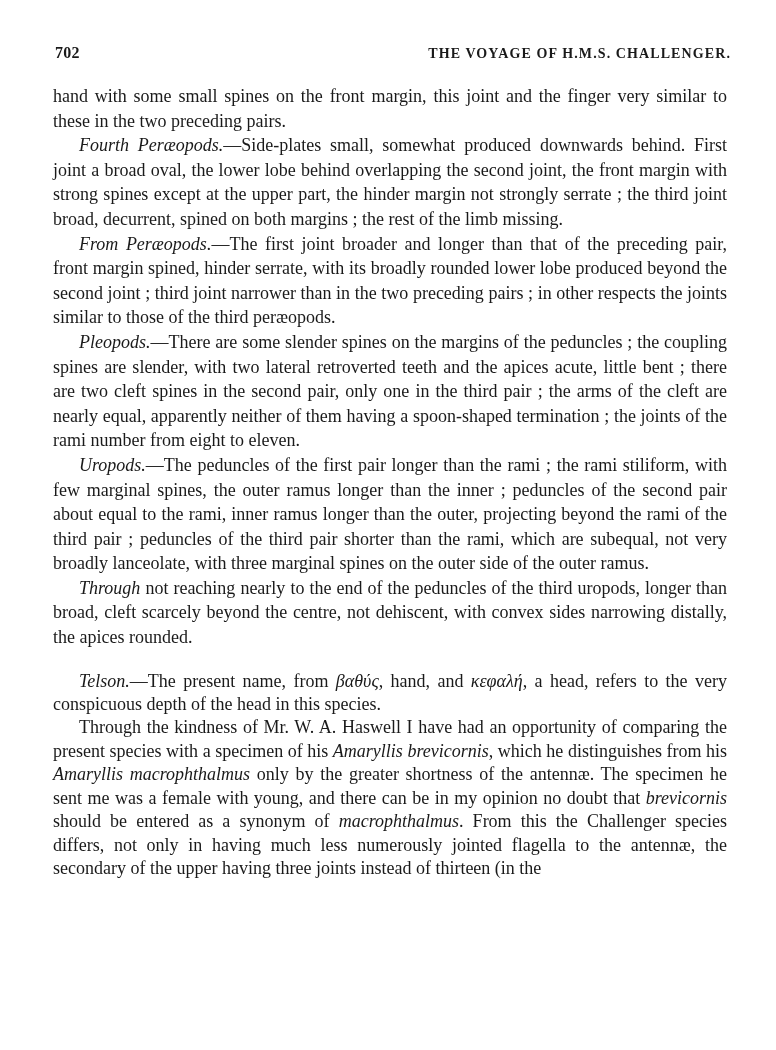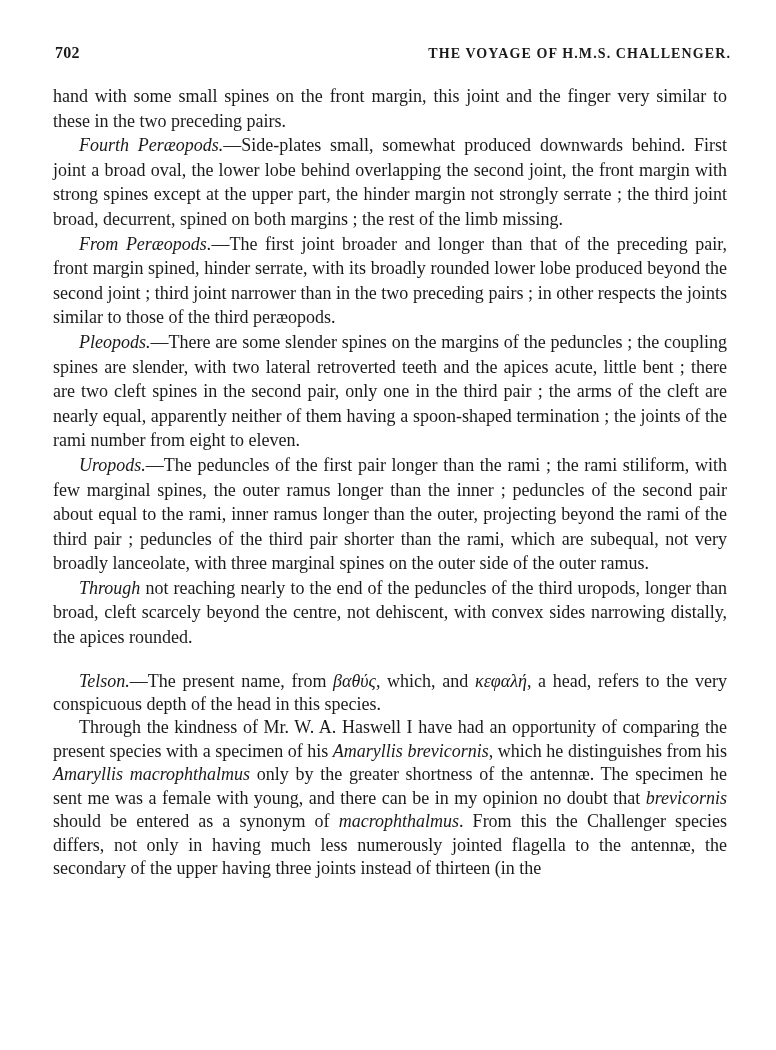--- a/index.html
+++ b/index.html
@@ -90,18 +90,18 @@
     <p><em>From Peræopods.</em><span>—The first joint broader and longer than that of the preceding pair, front margin spined, hinder serrate, with its broadly rounded lower lobe produced beyond the second joint ; third joint narrower than in the two preceding pairs ; in other respects the joints similar to those of the third peræopods.</span></p>
 
     <p><em>Pleopods.</em><span>—There are some slender spines on the margins of the peduncles ; the coupling spines are slender, with two lateral retroverted teeth and the apices acute, little bent ; there are two cleft spines in the second pair, only one in the third pair ; the arms of the cleft are nearly equal, apparently neither of them having a spoon-shaped termination ; the joints of the rami number from eight to eleven.</span></p>
 
     <p><em>Uropods.</em><span>—The peduncles of the first pair longer than the rami ; the rami stiliform, with few marginal spines, the outer ramus longer than the inner ; peduncles of the second pair about equal to the rami, inner ramus longer than the outer, projecting beyond the rami of the third pair ; peduncles of the third pair shorter than the rami, which are subequal, not very broadly lanceolate, with three marginal spines on the outer side of the outer ramus.</span></p>
 
     <p><em>Through</em><span> not reaching nearly to the end of the peduncles of the third uropods, longer than broad, cleft scarcely beyond the centre, not dehiscent, with convex sides narrowing distally, the apices rounded.</span></p>
 
 
 
-    <p class="spaced tight"><em>Telson.</em><span>—The present name, from </span><em>βαθύς</em><span>, which, and </span><em>κεφαλή</em><span>, a head, refers to the very conspicuous depth of the head in this species.</span></p>
+    <p class="spaced tight"><em>Telson.</em><span>—The present name, from </span><em>βαθύς</em><span>, hand, and </span><em>κεφαλή</em><span>, a head, refers to the very conspicuous depth of the head in this species.</span></p>
 
     <p class="tight"><span>Through the kindness of Mr. W. A. Haswell I have had an opportunity of comparing the present species with a specimen of his </span><em>Amaryllis brevicornis</em><span>, which he distinguishes from his </span><em>Amaryllis macrophthalmus</em><span> only by the greater shortness of the antennæ.  The specimen he sent me was a female with young, and there can be in my opinion no doubt that </span><em>brevicornis</em><span> should be entered as a synonym of </span><em>macrophthalmus</em><span>.  From this the Challenger species differs, not only in having much less numerously jointed flagella to the antennæ, the secondary of the upper having three joints instead of thirteen (in the</span></p>
 
   </div>
 </div>
 
 </body></html>

